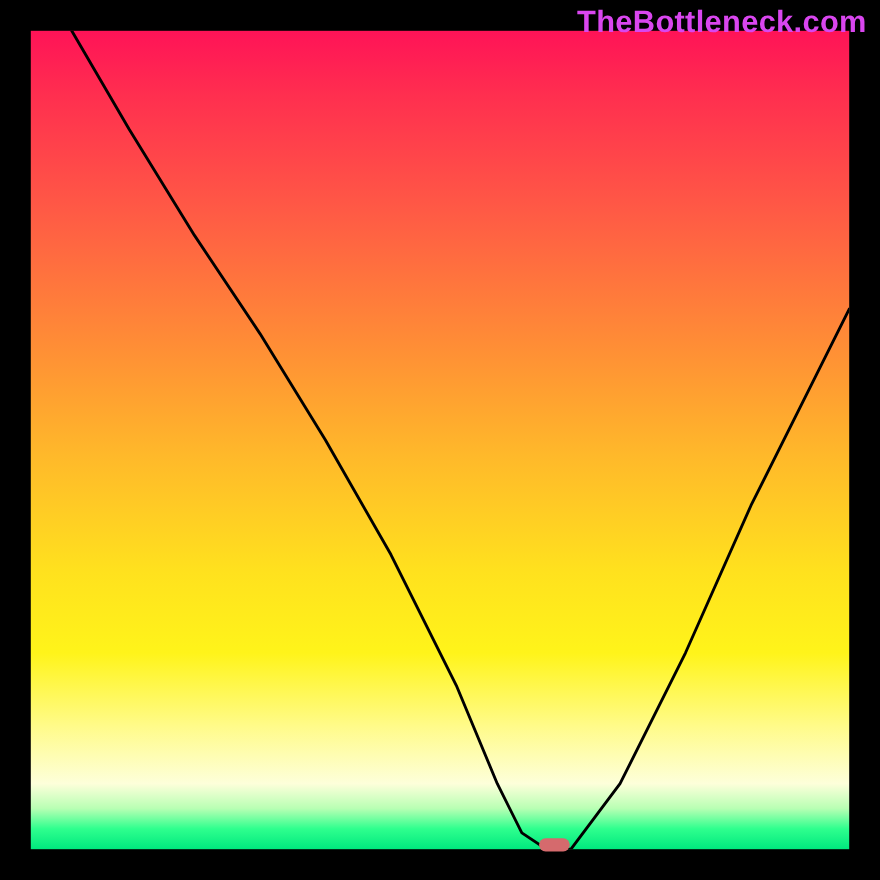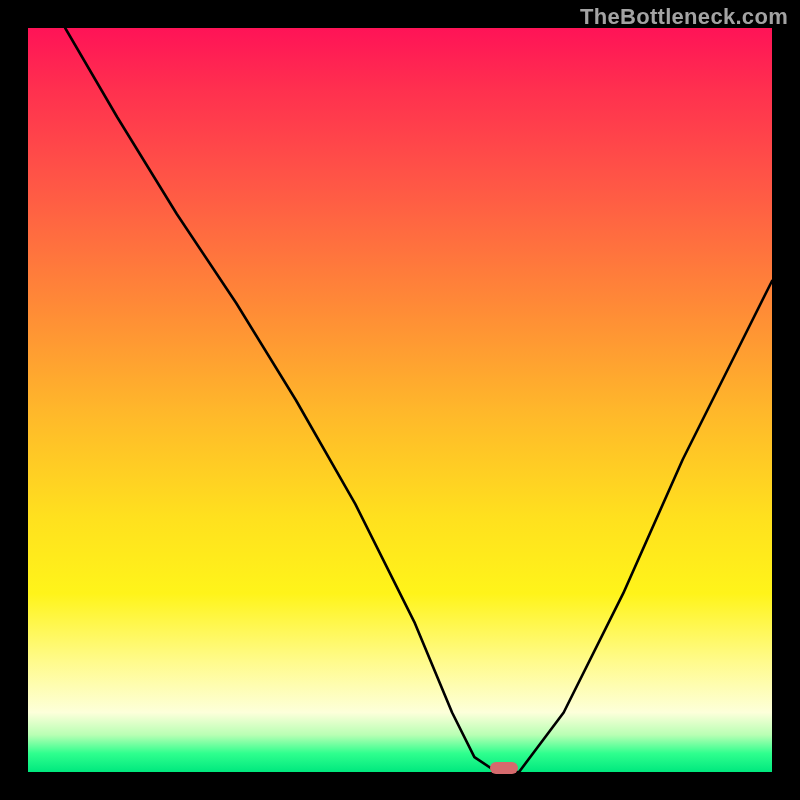--- a/index.html
+++ b/index.html
@@ -14,22 +14,22 @@
   .frame {
     position: relative;
     width: 800px;
     height: 800px;
     background: #000;
   }
   .watermark {
     position: absolute;
     top: 4px;
     right: 12px;
-    color: #a3a3a3;
-    font-size: 22px;
+    color: #d946ef;
+    font-size: 28px;
     font-weight: 600;
     letter-spacing: 0.3px;
     z-index: 5;
   }
   .plot-area {
     position: absolute;
     left: 28px;
     top: 28px;
     width: 744px;
     height: 744px;

